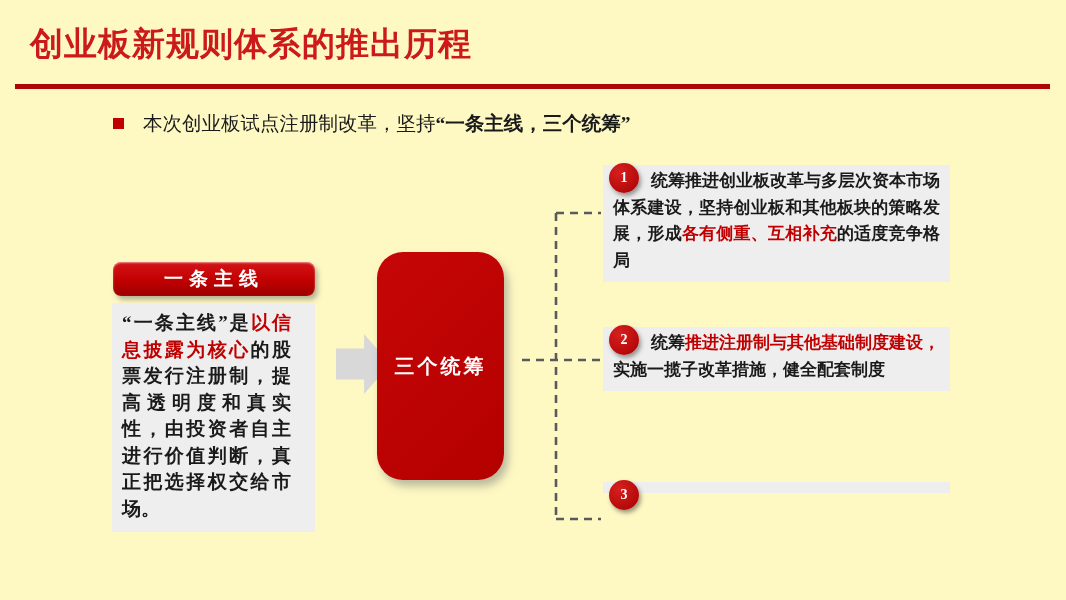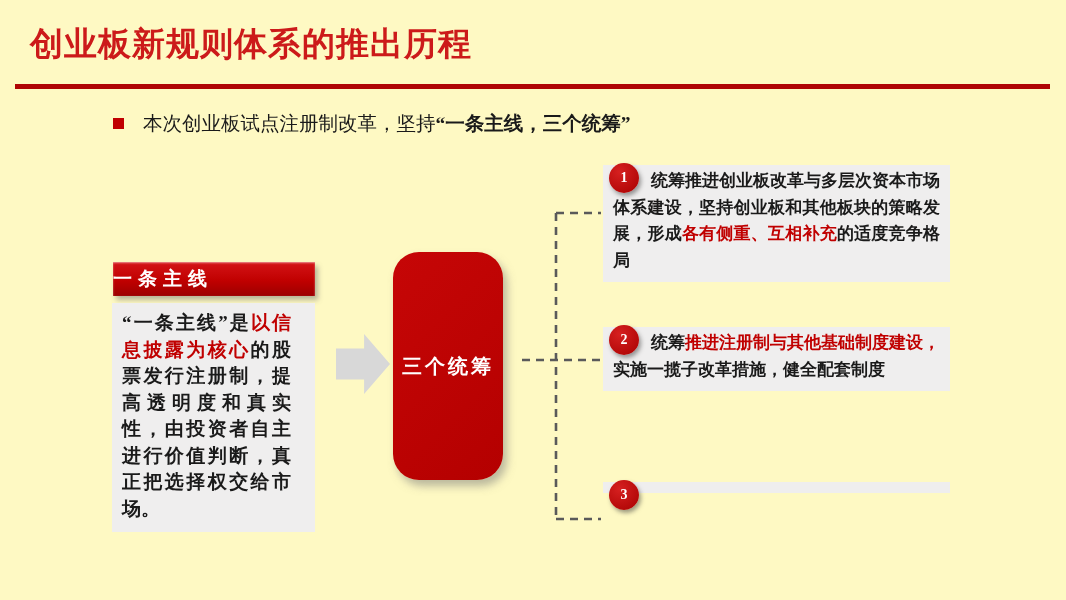--- a/index.html
+++ b/index.html
@@ -17,38 +17,38 @@
     position:absolute;left:15px;top:84px;width:1035px;height:5px;background:#af0505;
   }
   
   .bullet-row{position:absolute;left:113px;top:110px;display:flex;align-items:flex-start;}
   .bullet-sq{width:11px;height:11px;background:#c00000;margin-top:8px;flex:0 0 auto;}
   .bullet-text{margin:0 0 0 19px;font-size:19.5px;line-height:27px;white-space:nowrap;}
   .bullet-text b{font-weight:700;}
   
   .left-header{
     position:absolute;left:113px;top:262px;width:202px;height:34px;
-    border-radius:0;line-height:34px;
+    border-radius:8px;text-align:center;line-height:34px;
     background:linear-gradient(180deg,#d41417 0%,#c00000 55%,#9c0000 100%);
     box-shadow:3px 4px 5px rgba(100,100,100,.45), inset 0 1px 2px rgba(255,255,255,.55);
     color:#fff;font-weight:700;font-size:19px;letter-spacing:6px;
   }
   .left-body{
     position:absolute;left:112px;top:303px;width:203px;box-sizing:border-box;
     background:#efeeee;padding:7px 24px 10px 10px;
     font-size:19px;line-height:26.5px;text-align:justify;font-weight:600;
   }
   .em{color:#c00000;font-weight:700;}
   
   .flow-arrow{
     position:absolute;left:336px;top:334px;width:54px;height:60px;background:#d8d8d8;
     clip-path:polygon(0 24%,52% 24%,52% 0,100% 50%,52% 100%,52% 76%,0 76%);
   }
   .center-box{
-    position:absolute;left:393px;top:252px;width:110px;height:228px;
+    position:absolute;left:377px;top:252px;width:127px;height:228px;
     border-radius:26px;background:linear-gradient(135deg,#c60606,#b40000);
     box-shadow:4px 6px 8px rgba(120,120,120,.5);
     display:flex;align-items:center;justify-content:center;
     color:#fff;font-weight:700;font-size:20px;letter-spacing:3px;
   }
   
   .connectors{position:absolute;left:0;top:0;width:1066px;height:600px;pointer-events:none;}
   
   .item{
     position:absolute;left:603px;width:347px;box-sizing:border-box;

